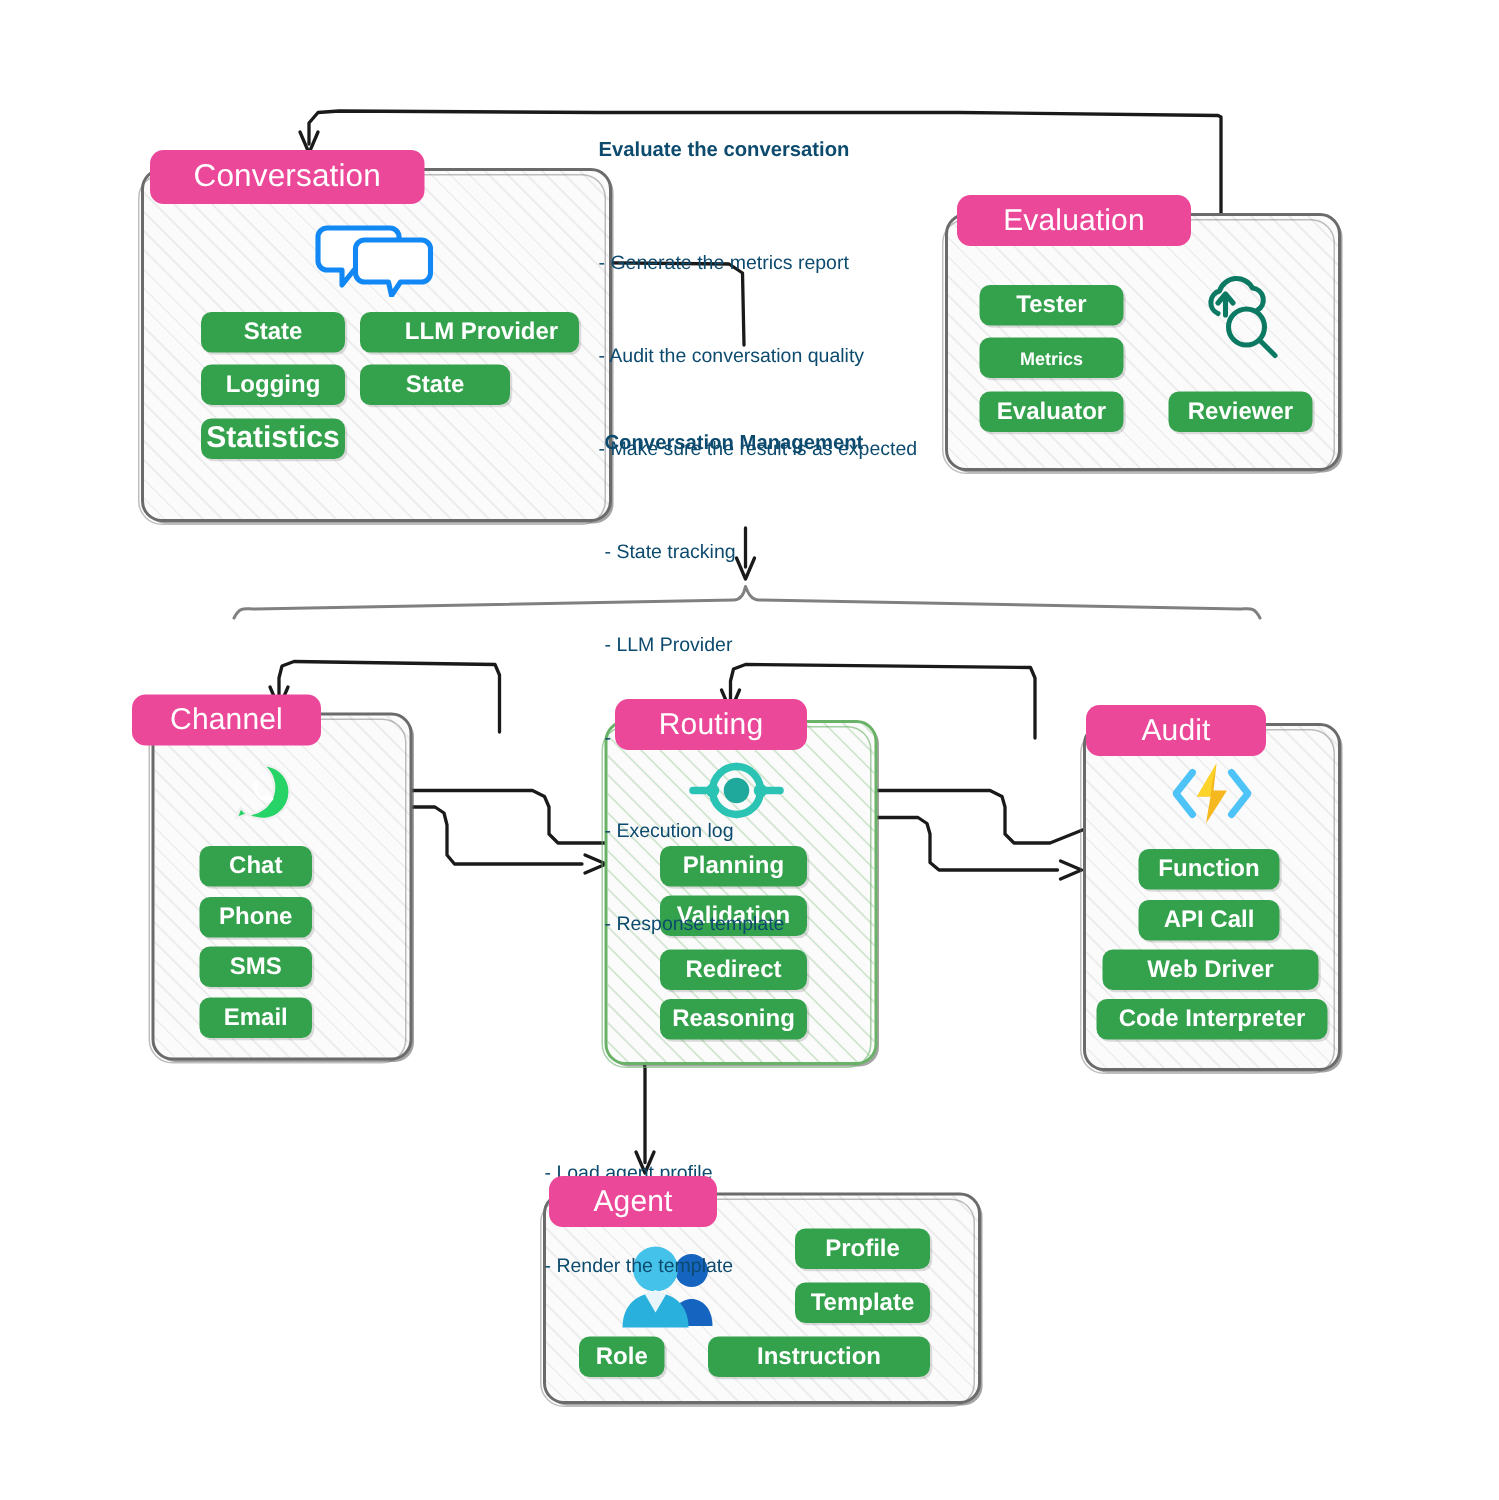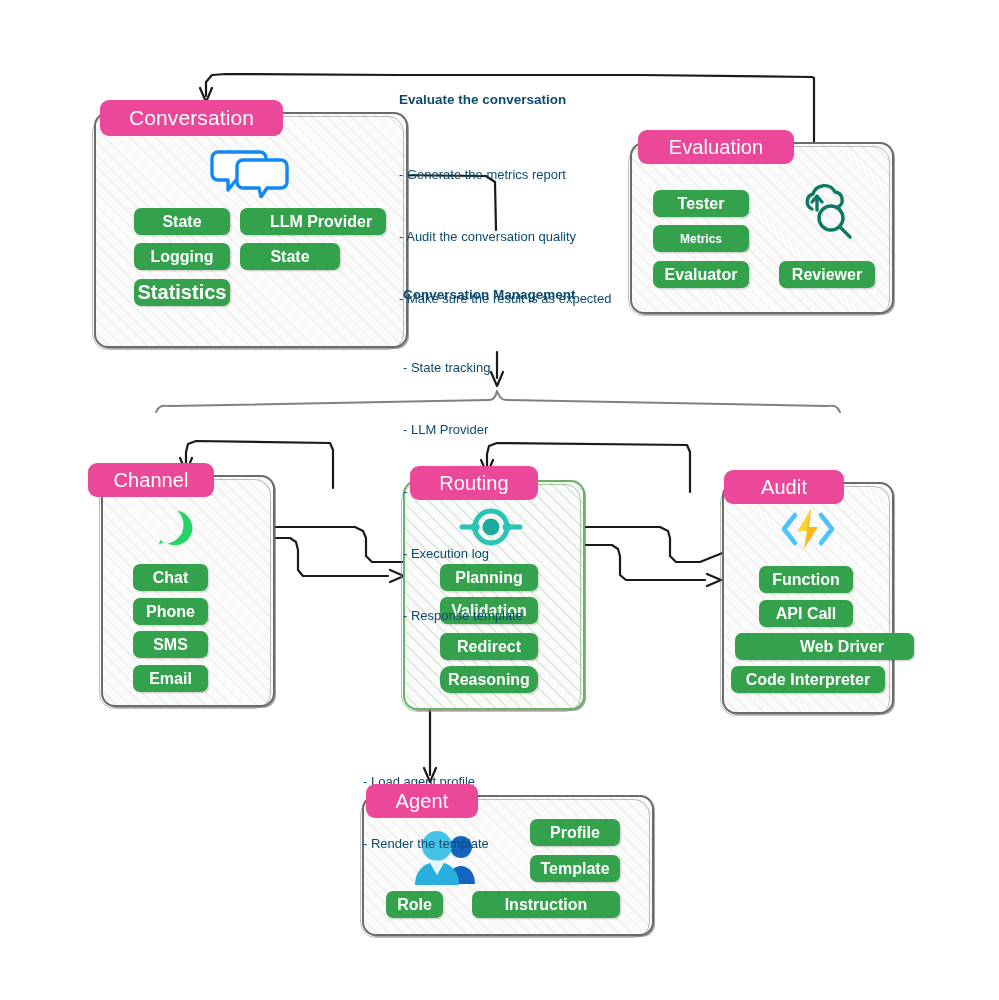--- a/index.html
+++ b/index.html
@@ -148,39 +148,39 @@
         <path d="M33,40 a16,16 0 0 1 -16,-16"></path>
         <path d="M17,24 a16,16 0 0 1 16,-16"></path>
       </g>
       <circle cx="33" cy="24" r="8.5" fill="#1fa89c"></circle>
     </svg>
   </div>
 
   <div class="pill" style="left:440px;top:564px;width:98px;height:27px;font-size:16px;">Planning</div>
   <div class="pill" style="left:440px;top:597px;width:98px;height:27px;font-size:16px;">Validation</div>
   <div class="pill" style="left:440px;top:633px;width:98px;height:27px;font-size:16px;">Redirect</div>
-  <div class="pill" style="left:440px;top:666px;width:98px;height:27px;font-size:16px;border-radius:10px;">Reasoning</div>
+  <div class="pill" style="left:440px;top:666px;width:98px;height:27px;font-size:16px;">Reasoning</div>
 
   <div class="group" style="left:722px;top:482px;width:168px;height:228px;"></div>
   <div class="gtitle" style="left:724px;top:470px;width:92px;height:34px;font-size:20px;">Audit</div>
 
   <div class="icon" style="left:778px;top:506px;width:60px;height:46px;">
     <svg viewBox="0 0 60 46" width="60" height="46">
       <g fill="none" stroke="#4ec3f7" stroke-width="4.6" stroke-linecap="round" stroke-linejoin="round">
         <path d="M17,9 L6,23 L17,37"></path>
         <path d="M43,9 L54,23 L43,37"></path>
       </g>
       <path d="M33,3 L20,25 H29 L26,43 L40,21 H31 z" fill="#f6b81f"></path>
       <path d="M33,3 L20,25 H29 L30,16 z" fill="#ffd42a"></path>
     </svg>
   </div>
 
   <div class="pill" style="left:759px;top:566px;width:94px;height:27px;font-size:16px;">Function</div>
   <div class="pill" style="left:759px;top:600px;width:94px;height:27px;font-size:16px;">API Call</div>
-  <div class="pill" style="left:735px;top:633px;width:144px;height:27px;font-size:16px;padding-left:35px;">Web Driver</div>
+  <div class="pill" style="left:735px;top:633px;width:144px;height:27px;font-size:16px;">Web Driver</div>
   <div class="pill" style="left:731px;top:666px;width:154px;height:27px;font-size:16px;">Code Interpreter</div>
 
   <div class="group" style="left:362px;top:795px;width:288px;height:137px;"></div>
   <div class="gtitle" style="left:366px;top:784px;width:84px;height:34px;font-size:20px;">Agent</div>
 
   <div class="icon" style="left:410px;top:828px;width:68px;height:58px;">
     <svg viewBox="0 0 68 58" width="68" height="58">
       <circle cx="51" cy="19" r="11" fill="#1565c0"></circle>
       <path d="M37,56 c0,-12 7,-18 14,-18 c7,0 14,6 14,18 z" fill="#1565c0"></path>
       <circle cx="27" cy="18" r="15" fill="#45c2ea"></circle>

